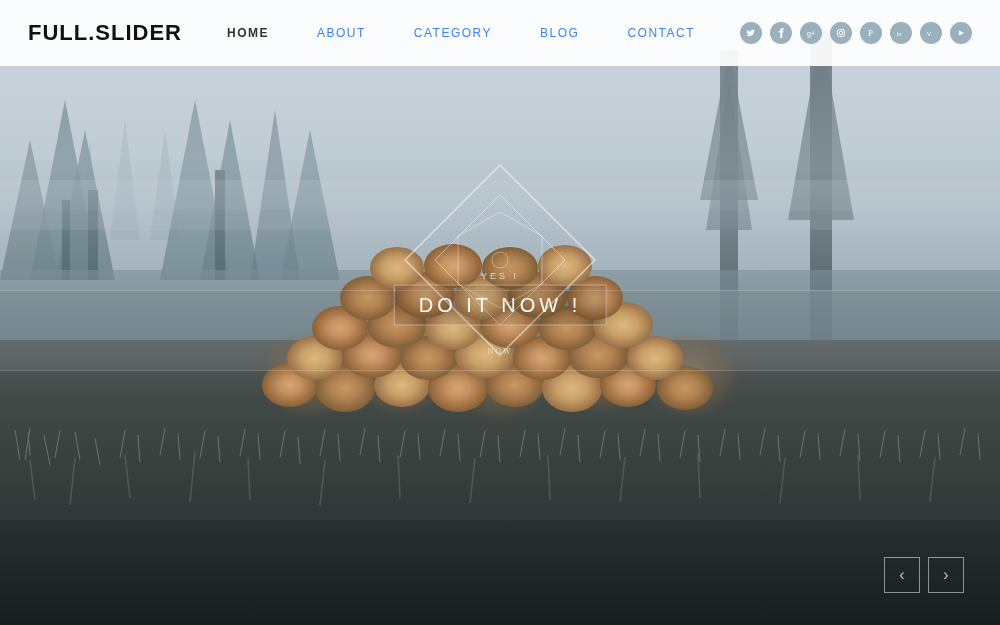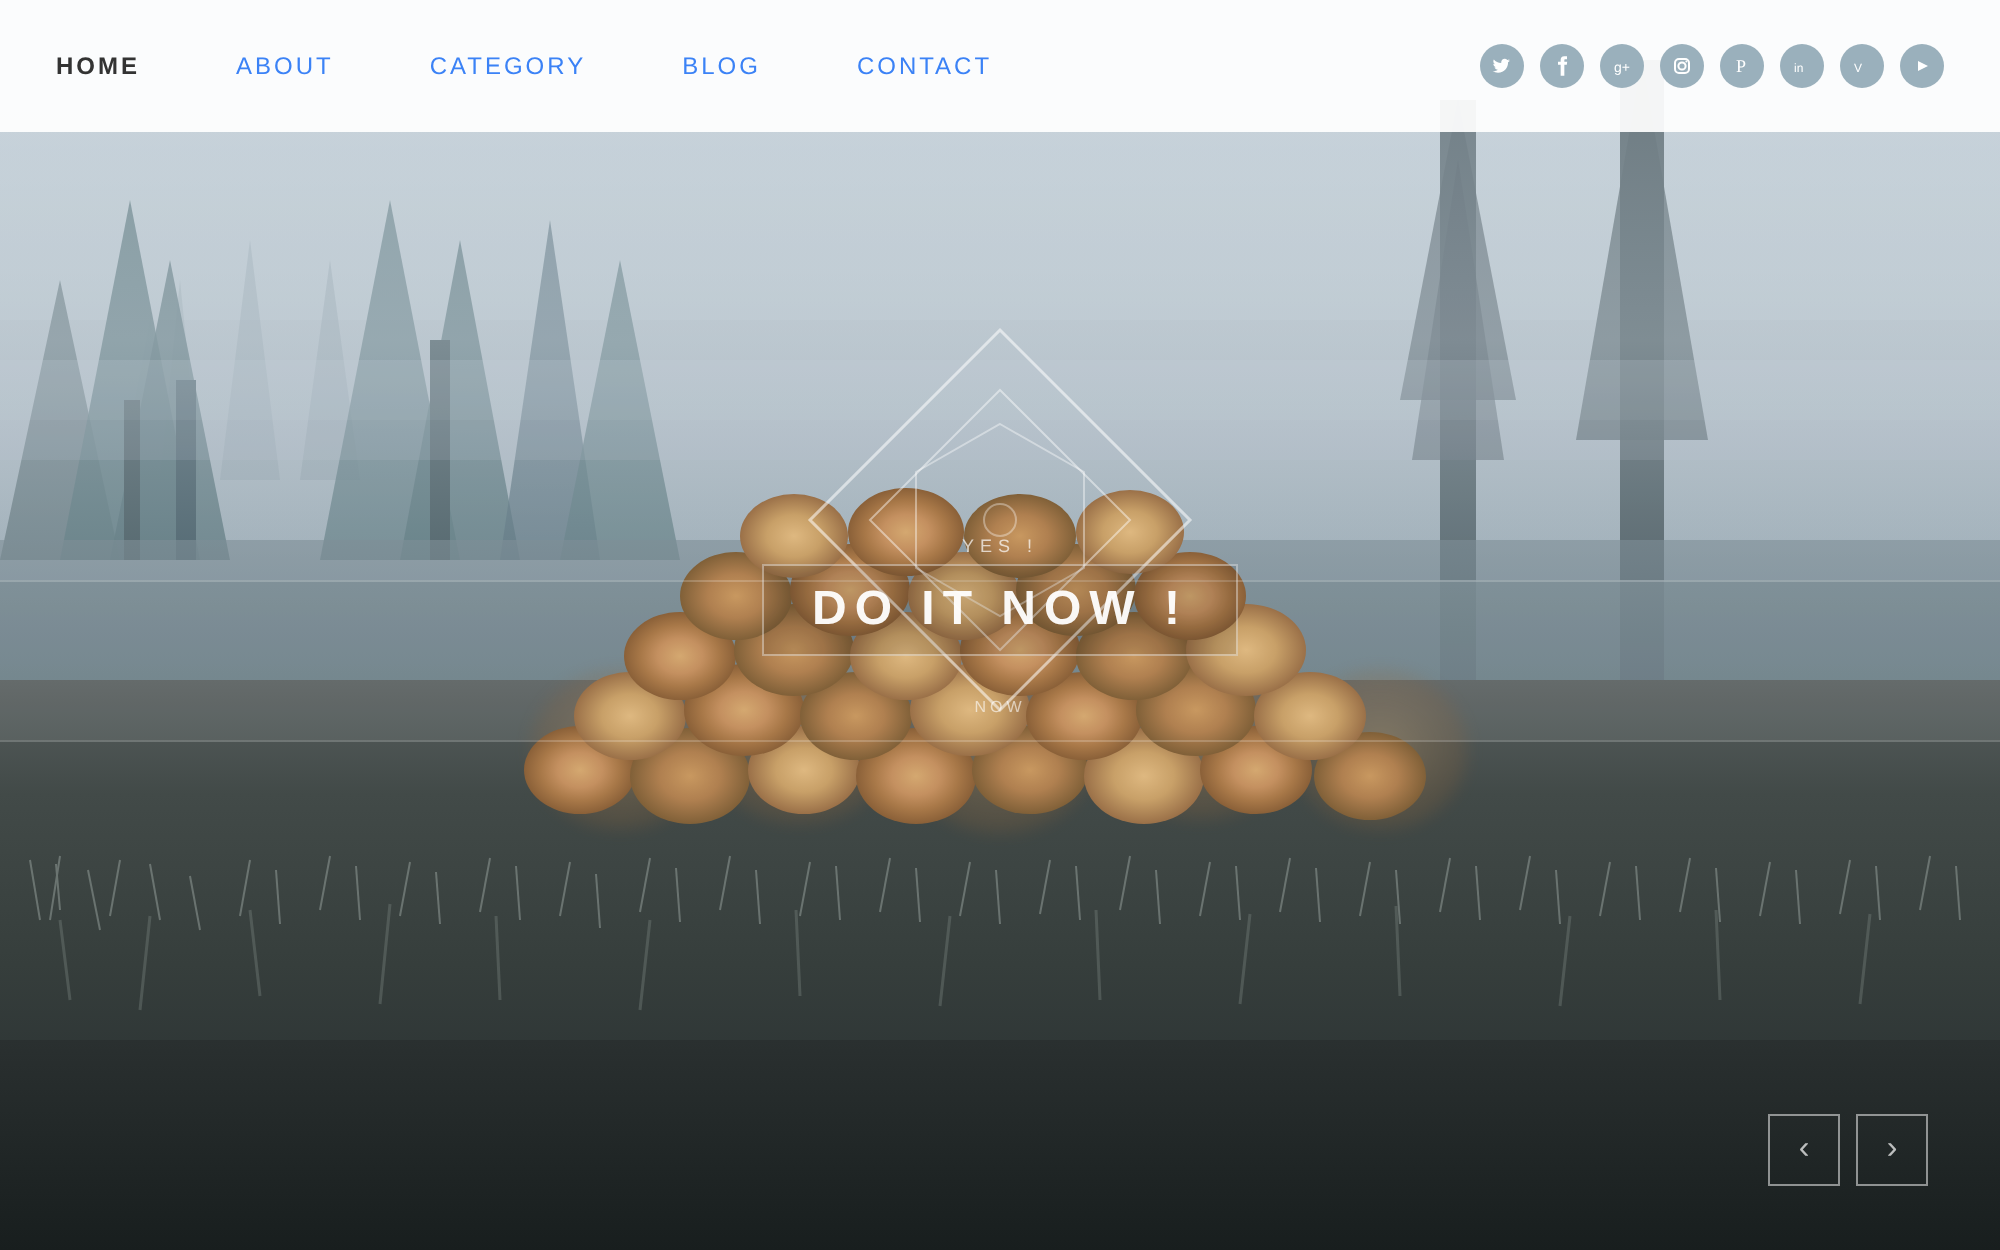--- a/index.html
+++ b/index.html
@@ -185,36 +185,37 @@
 
     #cta-small {
       font-size: 9px;
       letter-spacing: 3px;
       color: rgba(255,255,255,0.7);
       text-transform: uppercase;
       margin-bottom: 4px;
     }
 
     #cta-main {
-      font-size: 24px;
-      font-weight: bold;
+      font-size: 20px;
+      font-weight: normal;
       letter-spacing: 4px;
       color: rgba(255,255,255,0.95);
       text-transform: uppercase;
       background: rgba(0,0,0,0.1);
       padding: 8px 24px;
       border: 1px solid rgba(255,255,255,0.4);
     }
 
     #cta-sub {
       font-size: 8px;
       letter-spacing: 2px;
       color: rgba(255,255,255,0.6);
       text-transform: uppercase;
       margin-top: 21px;
+      font-family: Liberation Serif, serif;
     }
 
     
     #nav-prev, #nav-next {
       position: absolute;
       bottom: 32px;
       z-index: 50;
       width: 36px;
       height: 36px;
       border: 1.5px solid rgba(255,255,255,0.5);
@@ -515,20 +516,21 @@
     <div id="cta-small">Yes !</div>
     <div id="cta-main">DO IT NOW !</div>
     <div id="cta-sub">NOW</div>
   </div>
 
   <div id="nav-prev">‹</div>
   <div id="nav-next">›</div>
 </div>
 
 <div id="header">
+  <div id="logo">FULL.SLIDER</div>
 
   <nav id="nav">
     <a class="nav-item active">HOME</a>
     <a class="nav-item">ABOUT</a>
     <a class="nav-item">CATEGORY</a>
     <a class="nav-item">BLOG</a>
     <a class="nav-item">CONTACT</a>
   </nav>
 
   <div id="social-icons">

